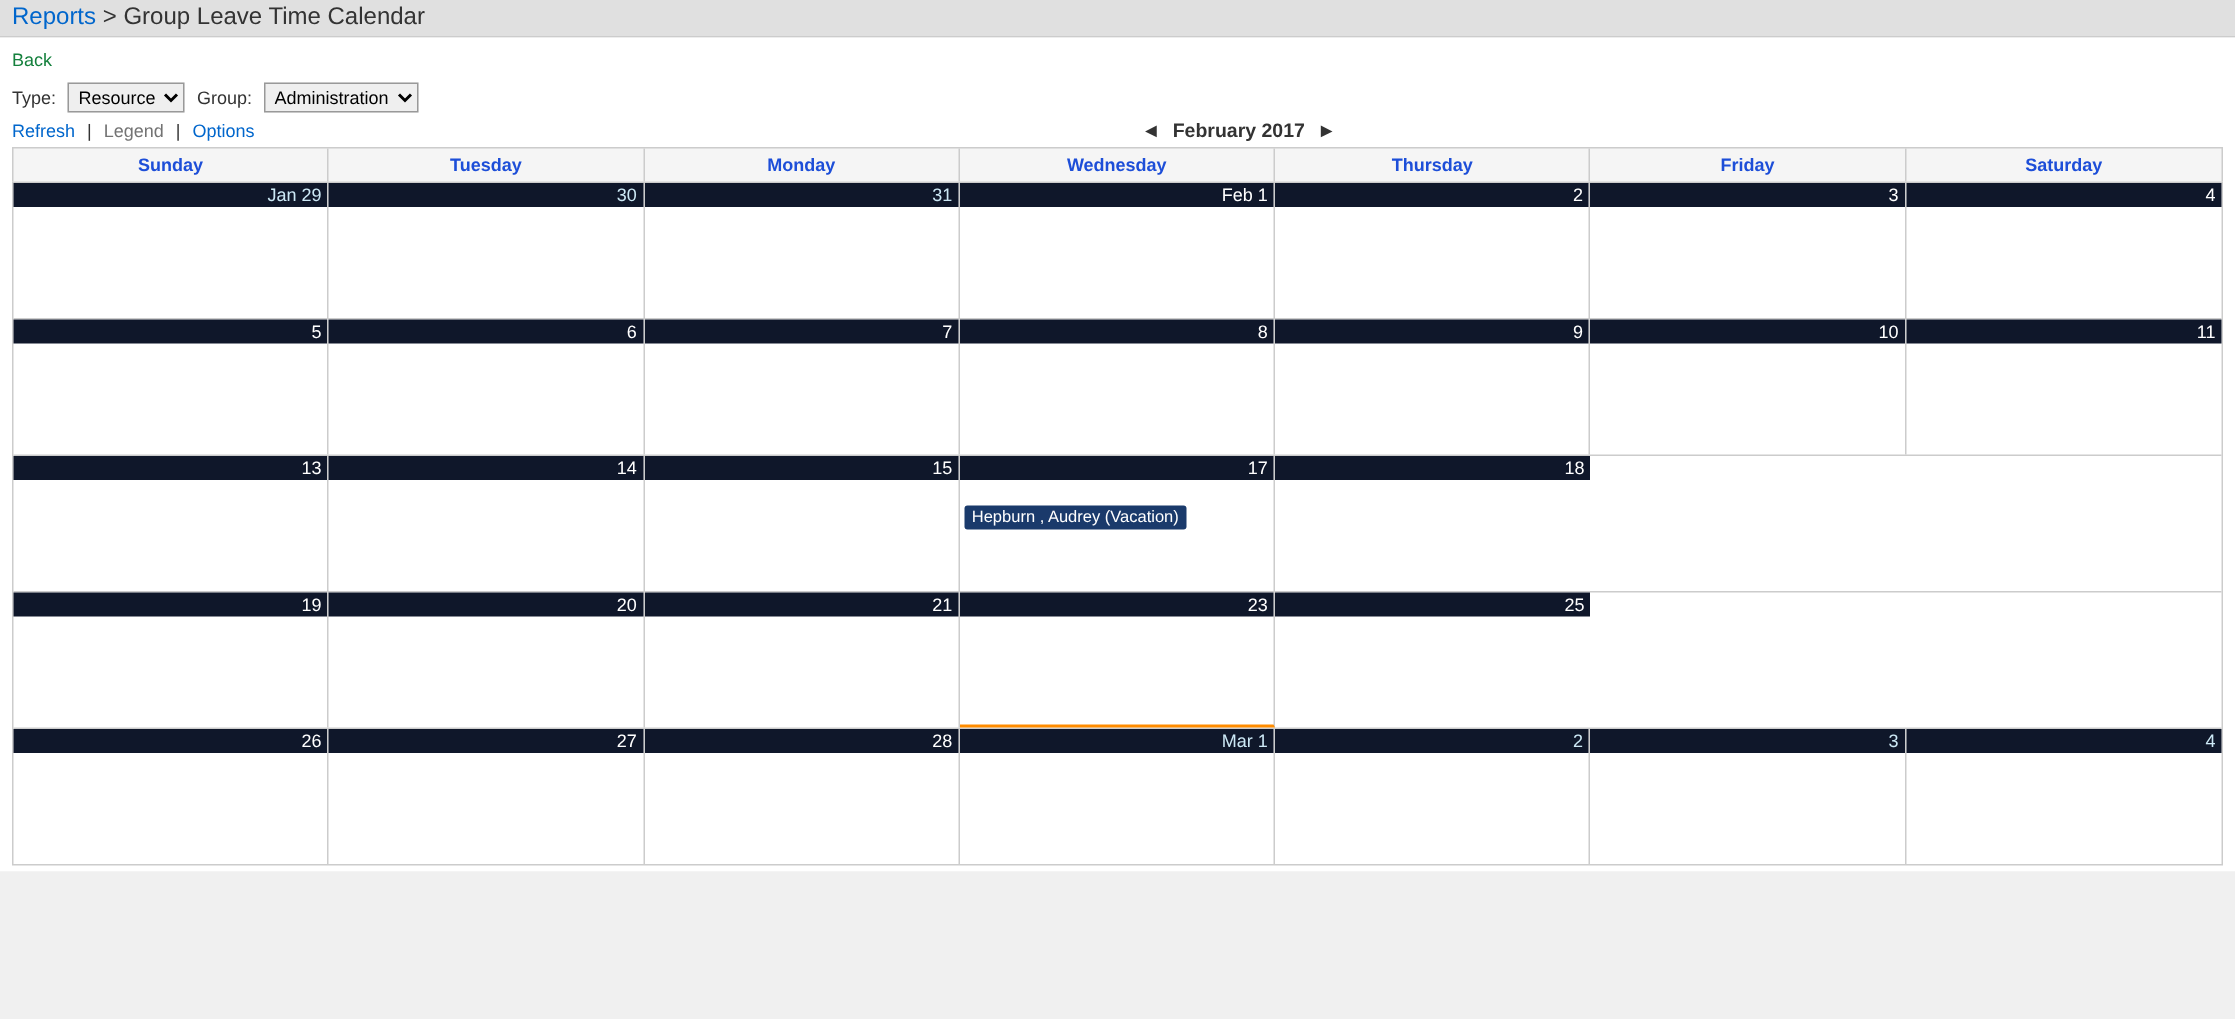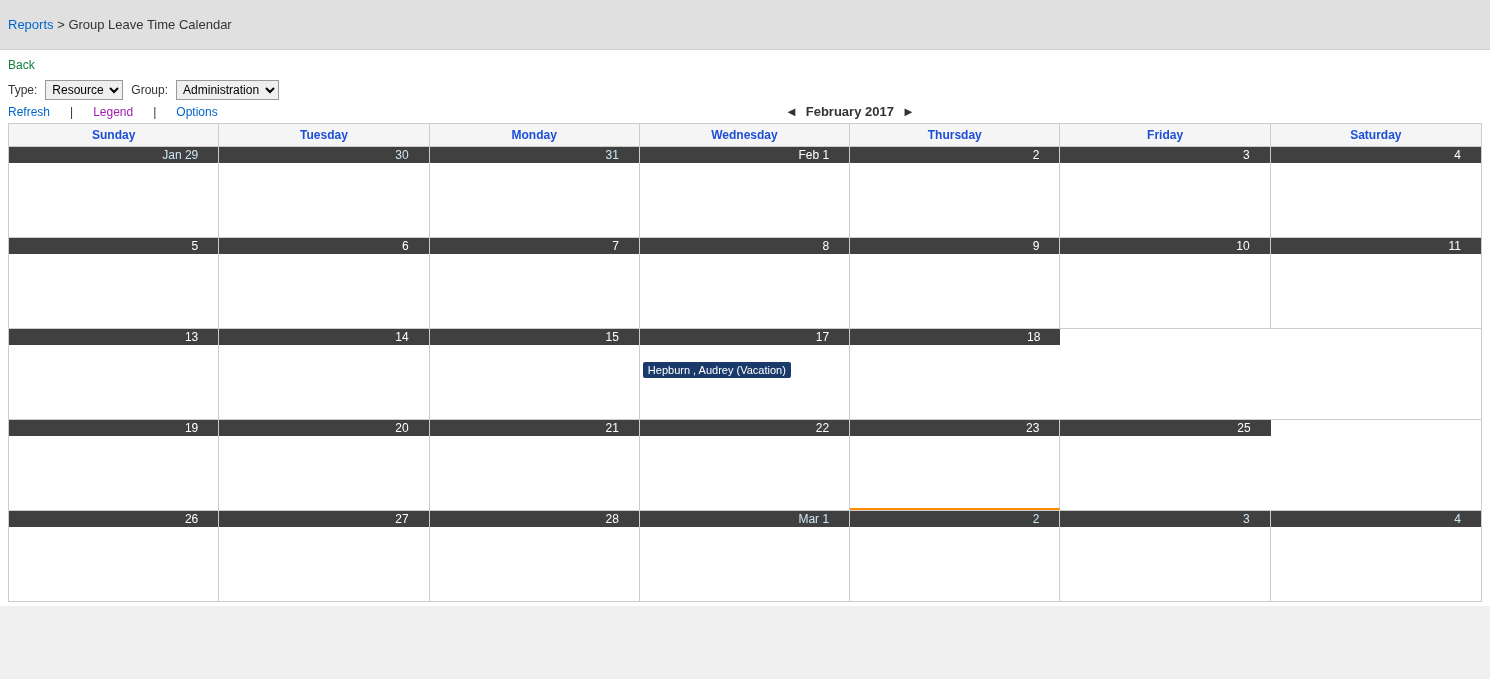--- a/index.html
+++ b/index.html
@@ -1,21 +1,21 @@
 <!DOCTYPE html>
 <html><head>
   <meta charset="utf-8">
   <style>
     * { box-sizing: border-box; margin: 0; padding: 0; }
     body { font-family: Arial, sans-serif; font-size: 12px; background: #f0f0f0; color: #333; }
 
     #title-bar {
       background: #e0e0e0;
-      padding: 17px 8px;
-      font-size: 13px;
+      padding: 3px 8px;
+      font-size: 16px;
       color: #333;
       border-bottom: 1px solid #ccc;
     }
 
     #title-bar a {
       color: #0066cc;
       text-decoration: none;
     }
 
     #content {
@@ -93,25 +93,25 @@
       border-right: 1px solid #ccc;
       position: relative;
       min-height: 90px;
     }
 
     .cal-day:last-child {
       border-right: none;
     }
 
     .day-number-bar {
-      background: #404040;
+      background: #0f172a;
       color: #fff;
       text-align: right;
       font-size: 12px;
-      padding: 1px 20px;
+      padding: 1px 4px;
       font-weight: normal;
     }
 
     .day-number-bar.other-month {
       color: #cce8f5;
     }
 
     .day-content {
       padding: 15px 3px;
       min-height: 70px;
@@ -129,21 +129,21 @@
     }
 
     #toolbar-row {
       display: flex;
       align-items: center;
       margin: 2px 0 2px 0;
     }
 
     .toolbar-left {
       display: flex;
-      gap: 20px;
+      gap: 8px;
       align-items: flex-start;
     }
 
     .nav-center {
       flex: 1;
       display: flex;
       justify-content: center;
       align-items: center;
       gap: 8px;
       font-weight: bold;
@@ -177,21 +177,21 @@
     <label>Group:</label>
     <select>
       <option>Administration</option>
     </select>
   </div>
 
   <div id="toolbar-row">
     <div class="toolbar-left">
       <a href="#" style="color: rgb(0, 102, 204); text-decoration: none; font-size: 12px;">Refresh</a>
       <span>|</span>
-      <a href="#" style="color: #a21caf; text-decoration: none; font-size: 12px;">Legend</a>
+      <a href="#" style="color: #737373; text-decoration: none; font-size: 12px;">Legend</a>
       <span>|</span>
       <a href="#" style="color: rgb(0, 102, 204); text-decoration: none; font-size: 12px;">Options</a>
     </div>
     <div class="nav-center">
       <span class="nav-btn">◄</span>
       <span>February 2017</span>
       <span class="nav-btn">►</span>
     </div>
   </div>
 
@@ -296,24 +296,20 @@
             <div class="day-content"></div>
           </div>
           <div class="cal-day">
             <div class="day-number-bar">20</div>
             <div class="day-content"></div>
           </div>
           <div class="cal-day">
             <div class="day-number-bar">21</div>
             <div class="day-content"></div>
           </div>
-          <div class="cal-day">
-            <div class="day-number-bar">22</div>
-            <div class="day-content"></div>
-          </div>
           <div class="cal-day today-highlight">
             <div class="day-number-bar">23</div>
             <div class="day-content"></div>
           </div>
           <div class="cal-day">
             <div class="day-number-bar">25</div>
             <div class="day-content"></div>
           </div>
         </div>
         <div class="cal-week">

